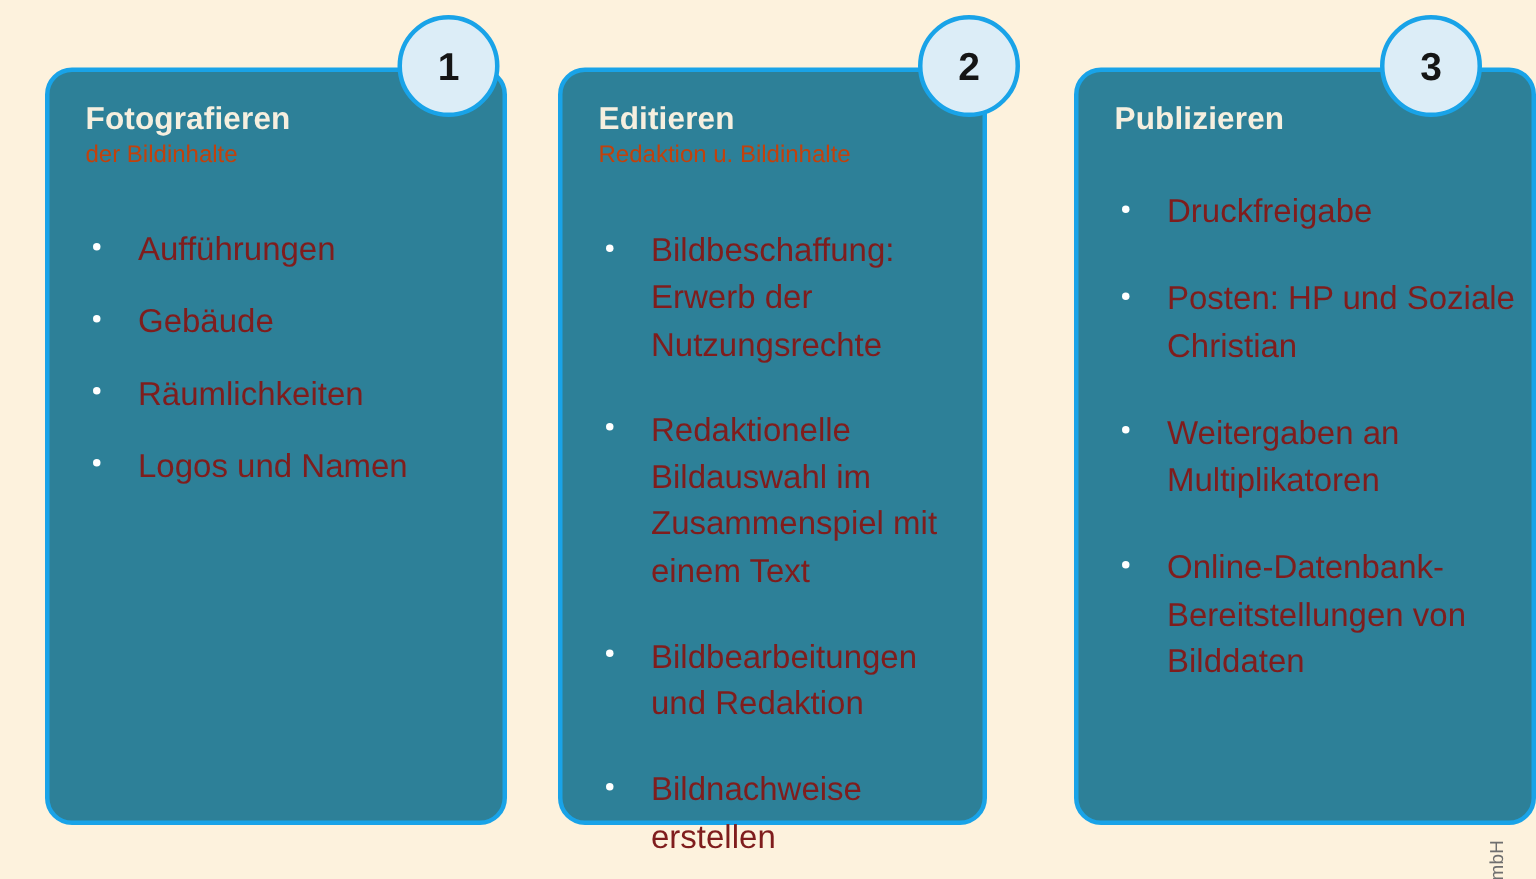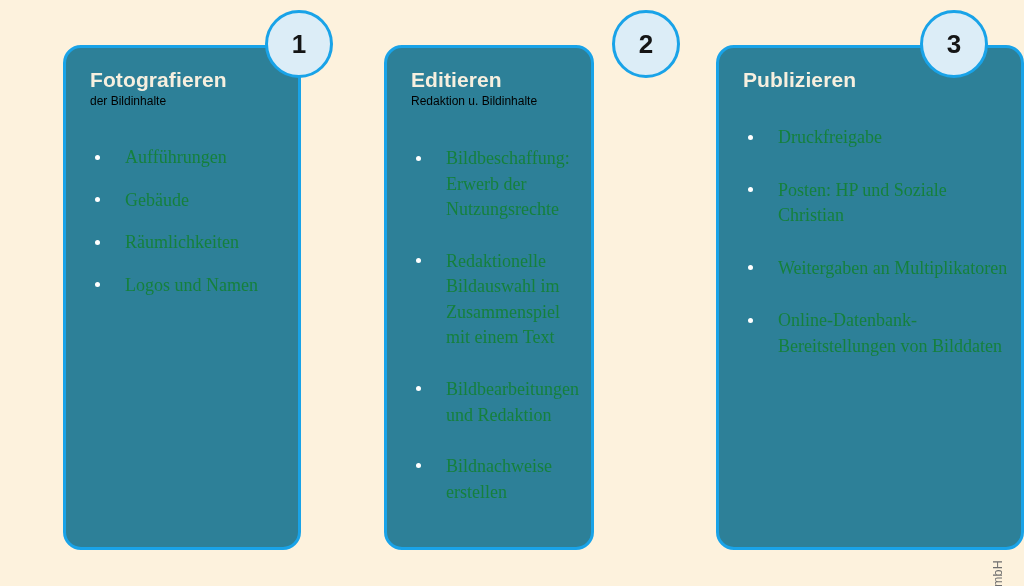--- a/index.html
+++ b/index.html
@@ -21,22 +21,22 @@
     background: #fdf2dd;
   }
 
   
   .column {
     position: absolute;
     top: 45px;
     height: 505px;
     box-sizing: border-box;
   }
-  .col-1 { left: 30px;  width: 238px; margin-left: 33px; }
-  .col-2 { left: 384px; width: 210px; }
+  .col-1 { left: 30px;  width: 308px; }
+  .col-2 { left: 372px; width: 286px; }
   .col-3 { left: 716px; width: 308px; }
 
   .card {
     position: absolute;
     left: 0;
     top: 0;
     width: 100%;
     height: 100%;
     background: #2d8098;
     border: 3px solid #19a3e8;
@@ -56,22 +56,22 @@
 
   .card-title {
     color: #f6efdf;
     font-size: 21px;
     font-weight: bold;
     line-height: 1.2;
     letter-spacing: 0.1px;
     margin: 0 0 2px 0;
   }
   .card-subtitle {
-    color: #000000;
-    font-size: 12px;
+    color: #c2410c;
+    font-size: 16px;
     font-weight: normal;
     line-height: 1.25;
     margin: 0;
   }
 
   
   .badge {
     position: absolute;
     width: 68px;
     height: 68px;
@@ -92,26 +92,25 @@
   .badge-3 { left: 920px; top: 10px; }
 
   
   .bullets {
     list-style: none;
     margin: 0;
     padding: 0;
   }
   .bullet-item {
     position: relative;
-    color: #15803d;
-    font-size: 18px;
+    color: #7f1d1d;
+    font-size: 22px;
     line-height: 1.42;
     padding-left: 35px;
     box-sizing: border-box;
-    font-family: Liberation Serif, serif;
   }
   .bullet-item .dot {
     position: absolute;
     left: 5px;
     top: 0.52em;
     width: 5px;
     height: 5px;
     border-radius: 50%;
     background: #ffffff;
   }

